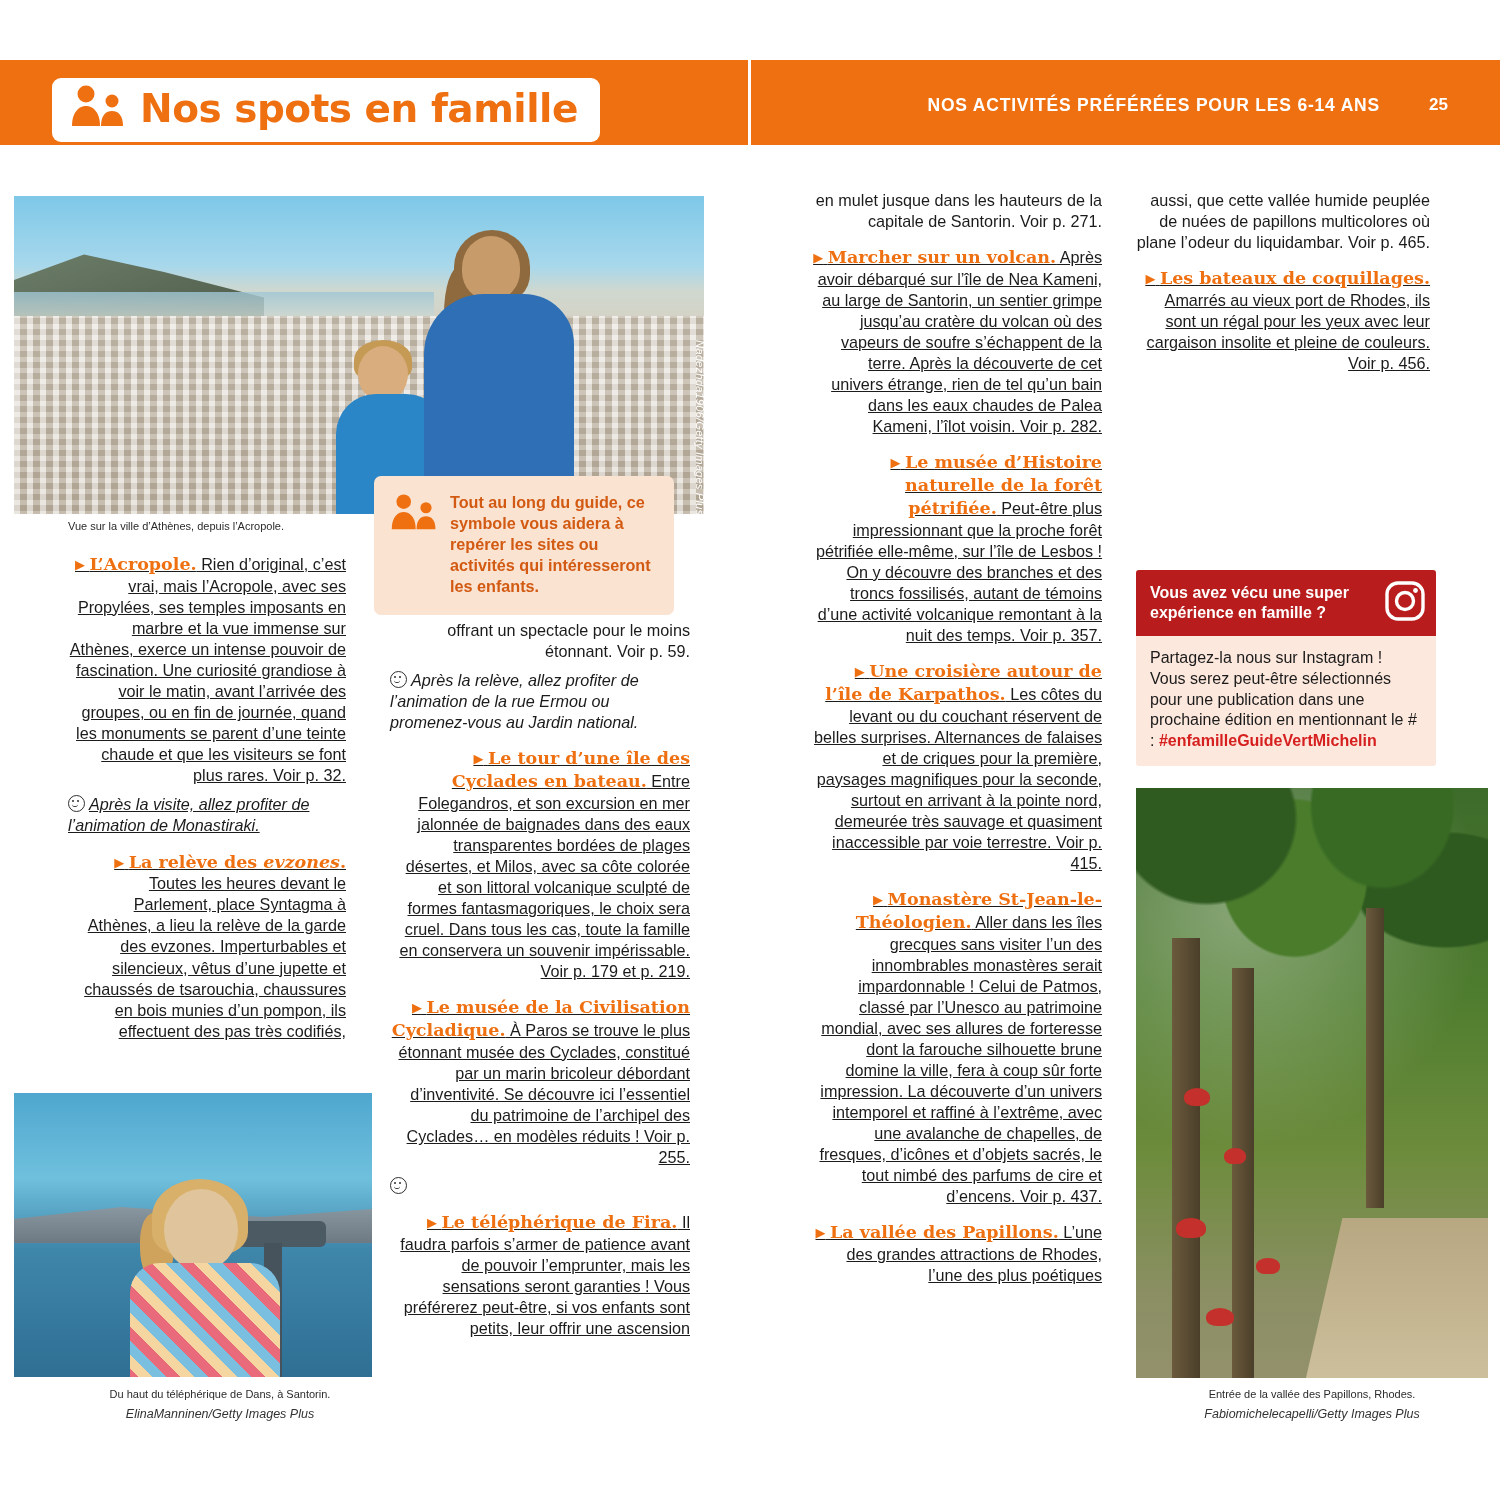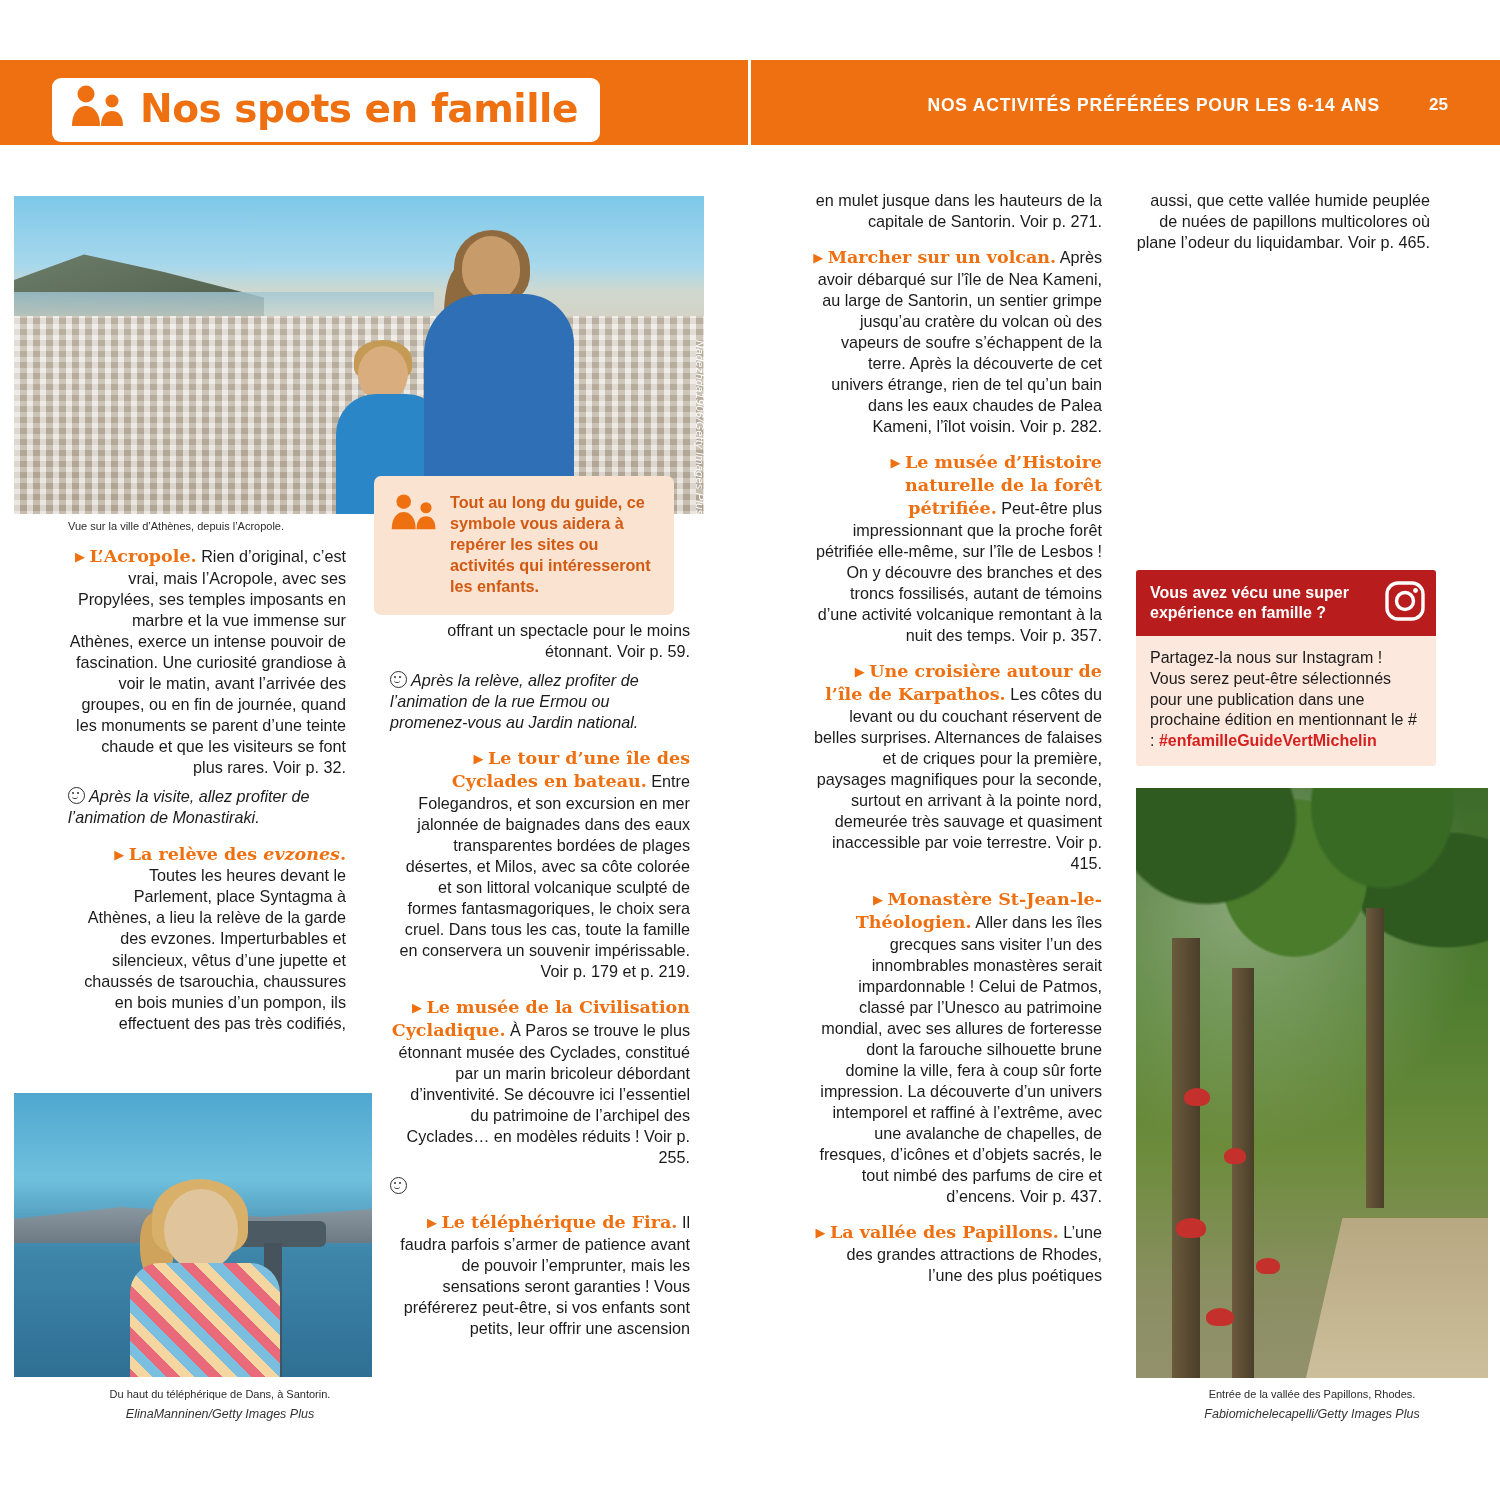--- a/index.html
+++ b/index.html
@@ -89,22 +89,22 @@
     color: #1b1b1b;
   }
   .col1 { left: 68px;  width: 278px; }
   .col2 { left: 390px; width: 300px; top: 620px; }
   .col3 { left: 812px; width: 290px; }
   .col4 { left: 1136px; width: 294px; }
 
   p { margin: 0 0 0 0; }
   .para { margin-bottom: 2px; text-align: right; }
 
-  .entry { margin-top: 14px; }
-  .entry:first-child { margin-top: 0; }
+  .entry { margin-top: 14px; text-decoration: underline; }
+  .entry:first-child { margin-top: 8px; }
 
   .lead {
     font-family: "DejaVu Serif", serif;
     font-weight: bold;
     color: #ef7011;
     font-size: 17.5px;
   }
   .lead i { font-style: italic; }
   .arrow {
     color: #ef7011;
@@ -544,16 +544,20 @@
         <span class="arrow">▶</span>
         <span class="lead">La vallée des Papillons.</span><span> L’une des grandes attractions de Rhodes, l’une des plus poétiques</span>
       </p>
     </div>
   </div>
 
   <div class="col col4">
     <p class="para">aussi, que cette vallée humide peuplée de nuées de papillons multicolores où plane l’odeur du liquidambar. Voir p. 465.</p>
 
     <div class="entry">
+      <p class="para">
+        <span class="arrow">▶</span>
+        <span class="lead">Les bateaux de coquillages.</span><span> Amarrés au vieux port de Rhodes, ils sont un régal pour les yeux avec leur cargaison insolite et pleine de couleurs. Voir p. 456.</span>
+      </p>
     </div>
   </div>
 
 </div>
 
 </body></html>

